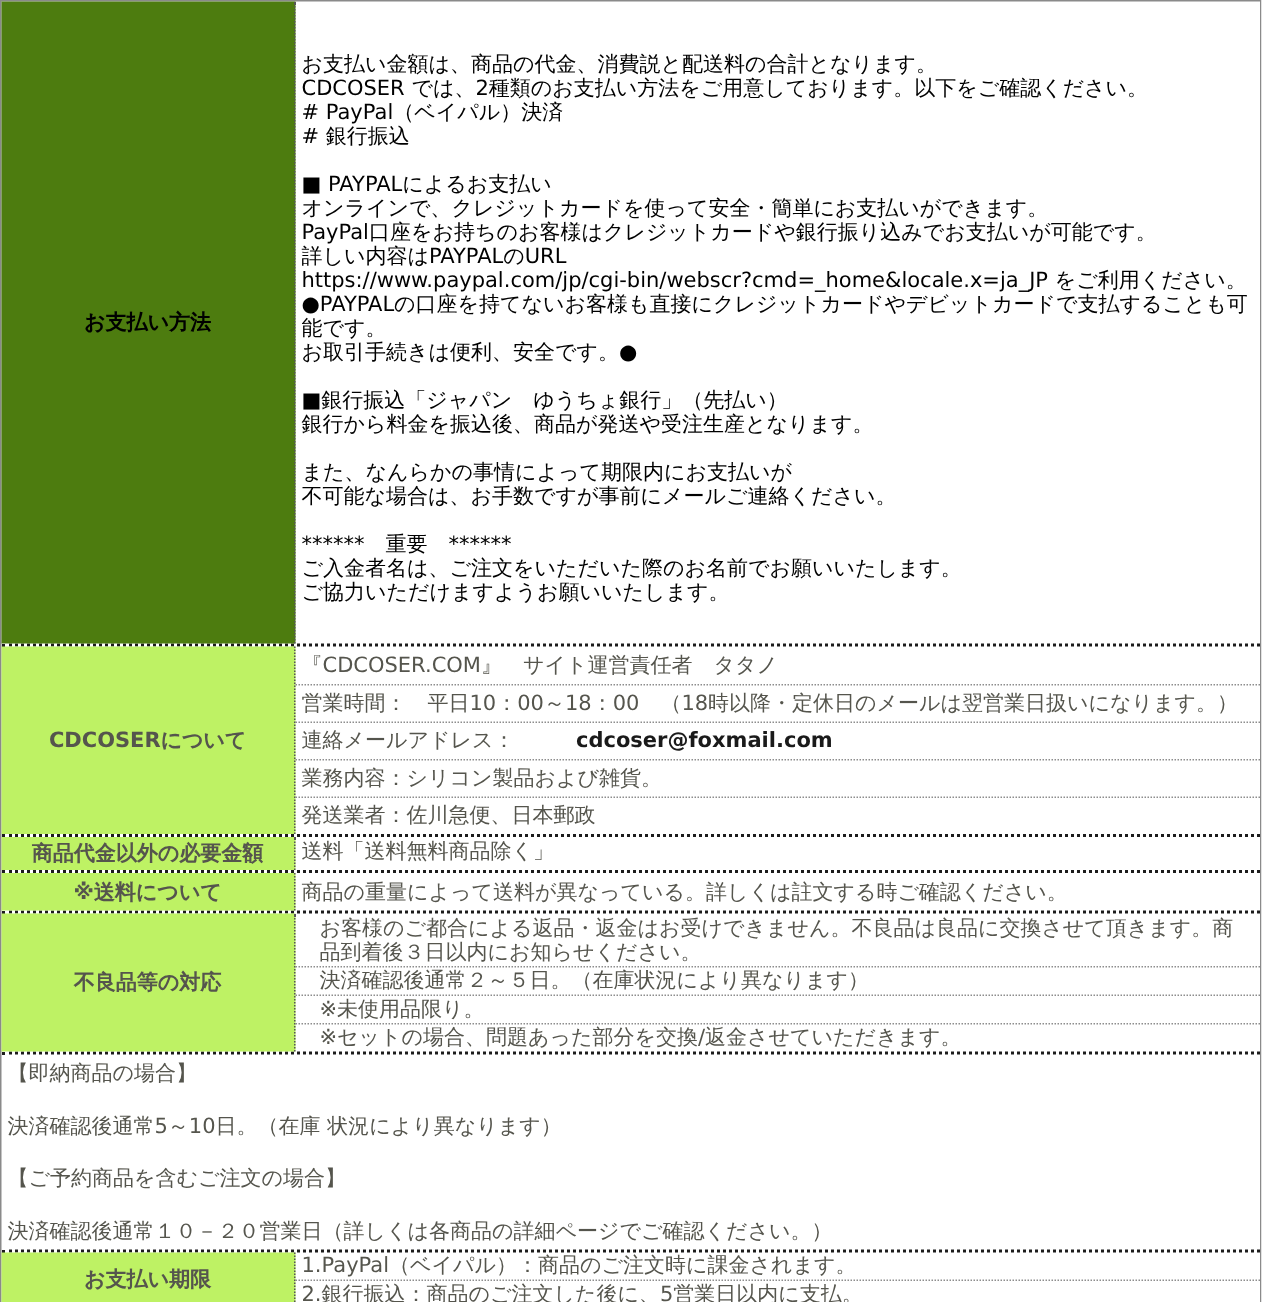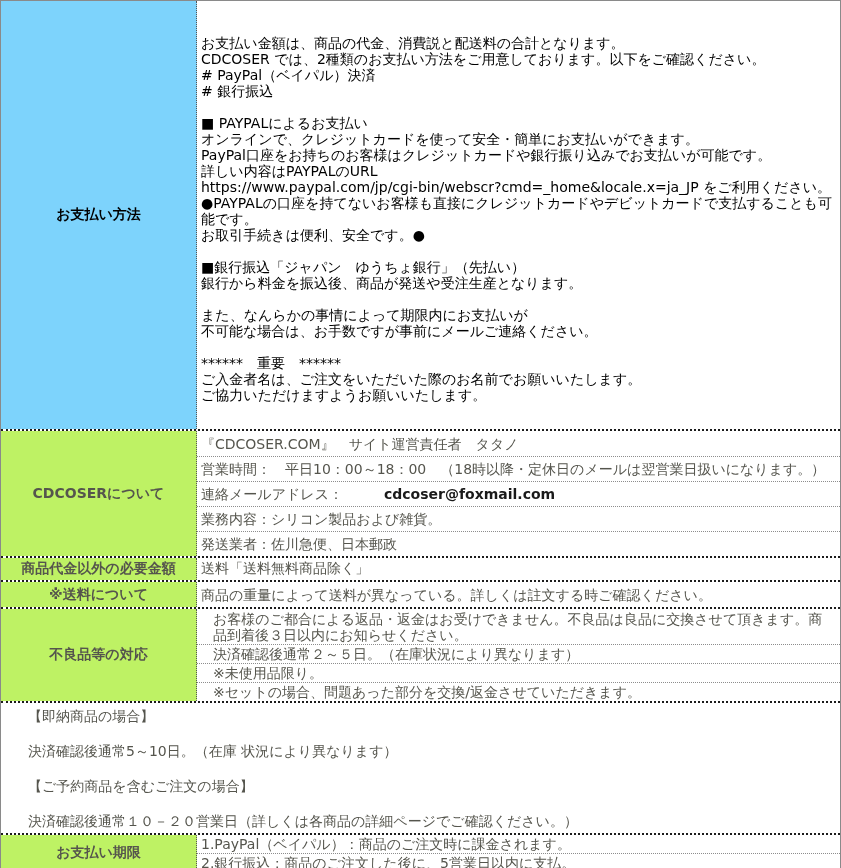--- a/index.html
+++ b/index.html
@@ -21,28 +21,28 @@
     border-right:1px dotted #555;
     display:flex;
     align-items:center;
     justify-content:center;
     text-align:center;
     font-weight:bold;
     background:#bef264;
     color:#55554d;
     padding:2px 4px;
   }
-  .info-row.theme-white .row-header{background:#7dd3fc;color:#000000;}
+  .info-row.theme-white .row-header{background:#4d7c0f;color:#000000;}
   .row-body{flex:1 1 auto;min-width:0;display:flex;flex-direction:column;color:#55554d;}
   .info-row.theme-white .row-body{color:#000000;margin-top:31px;}
   
   .lines-block{padding:3px 4px 2px 4px;}
   .lines-block .content-line{line-height:16px;min-height:16px;white-space:pre-wrap;word-break:break-all;}
   [data-row-id="delivery-time"] .lines-block .content-line{line-height:17.5px;min-height:17.5px;}
-  [data-row-id="delivery-time"] .lines-block{padding-top:5px;margin-left:23px;}
+  [data-row-id="delivery-time"] .lines-block{padding-top:5px;}
   
   .content-subrow{
     box-sizing:border-box;
     padding:1px 4px;
     display:flex;
     align-items:center;
     flex-wrap:wrap;
     line-height:16px;
     word-break:break-all;
   }

